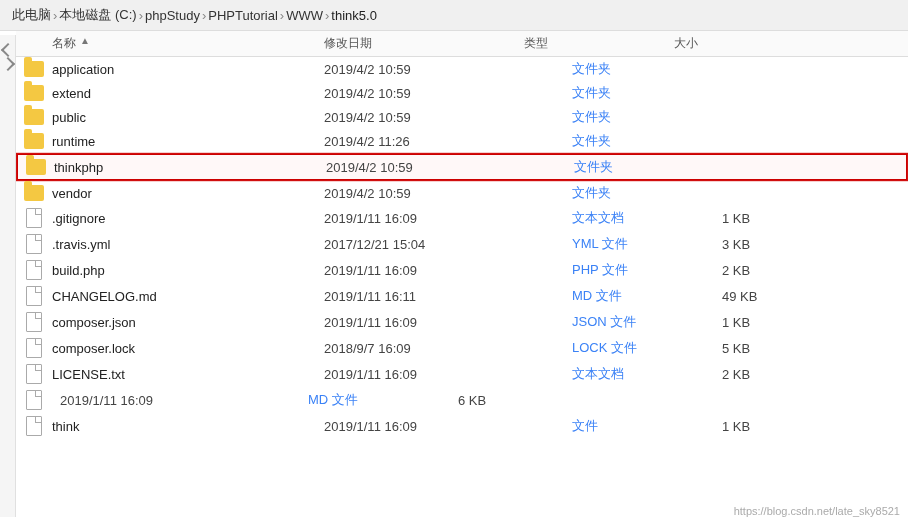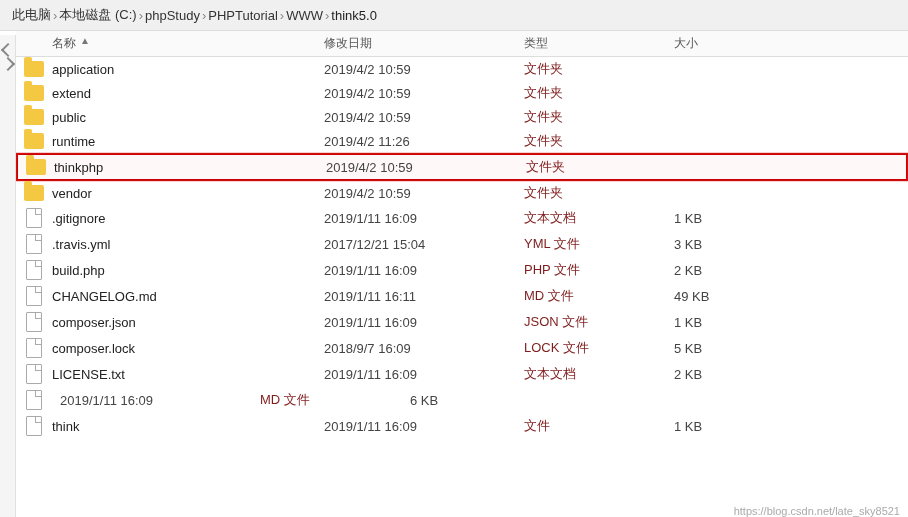--- a/index.html
+++ b/index.html
@@ -148,21 +148,21 @@
     }
 
     .file-name {
       width: 264px;
       padding-right: 8px;
       white-space: nowrap;
       overflow: hidden;
       text-overflow: ellipsis;
     }
     .file-date { width: 200px; padding-left: 8px; color: #444; }
-    .file-type { width: 150px; padding-left: 8px; color: #7f1d1d; }
+    .file-type { width: 150px; padding-left: 8px; color: #3b82f6; margin-left: 48px; }
     .file-size { width: 100px; padding-left: 8px; color: #444; }
 
     
     .left-strip {
       position: absolute;
       left: 0;
       top: 35px;
       width: 16px;
       height: calc(517px - 35px);
       background: #f5f5f5;

